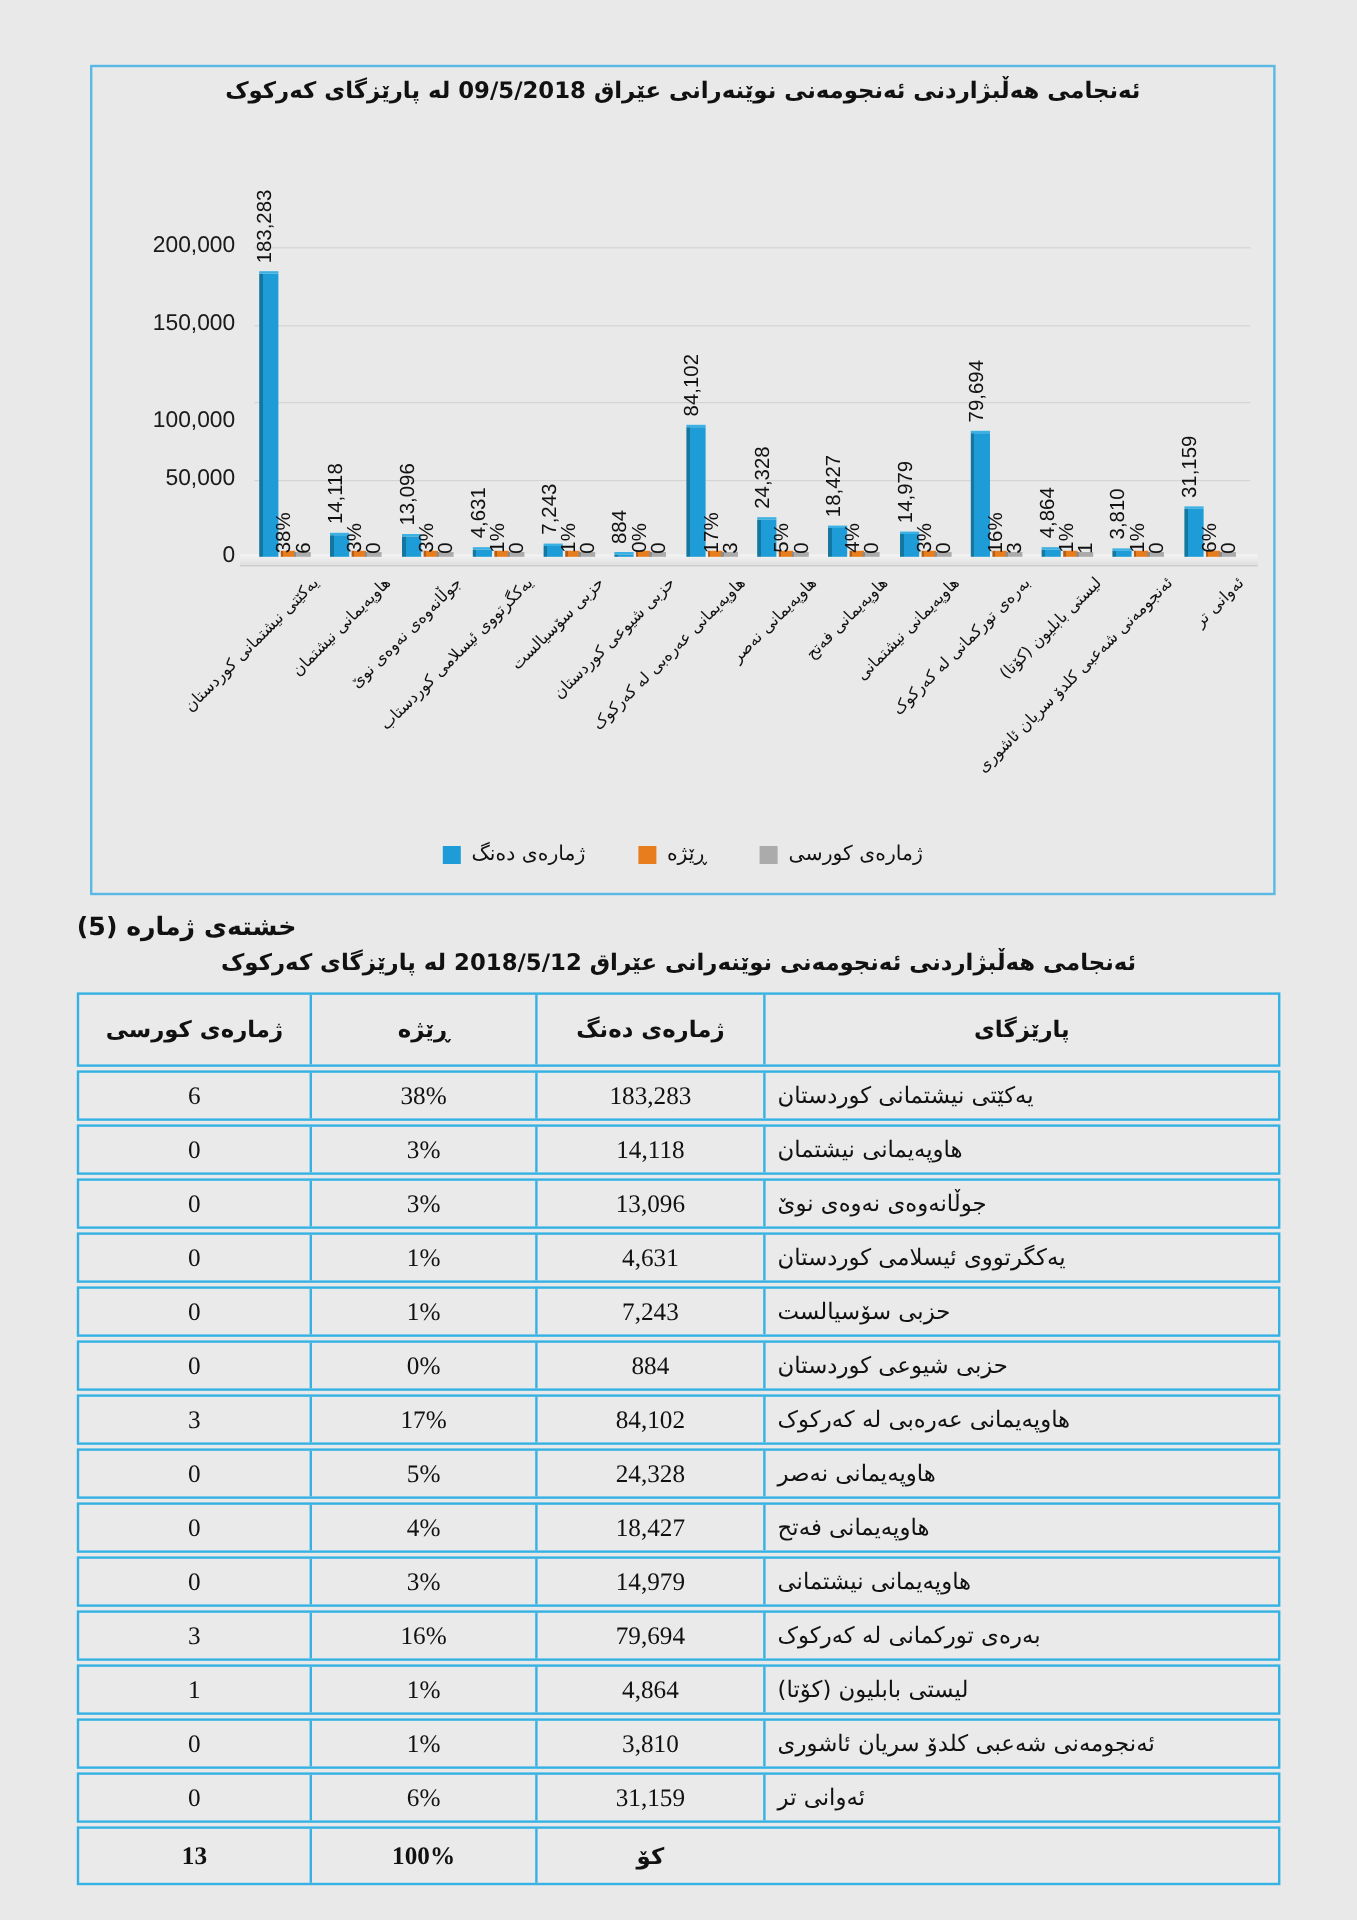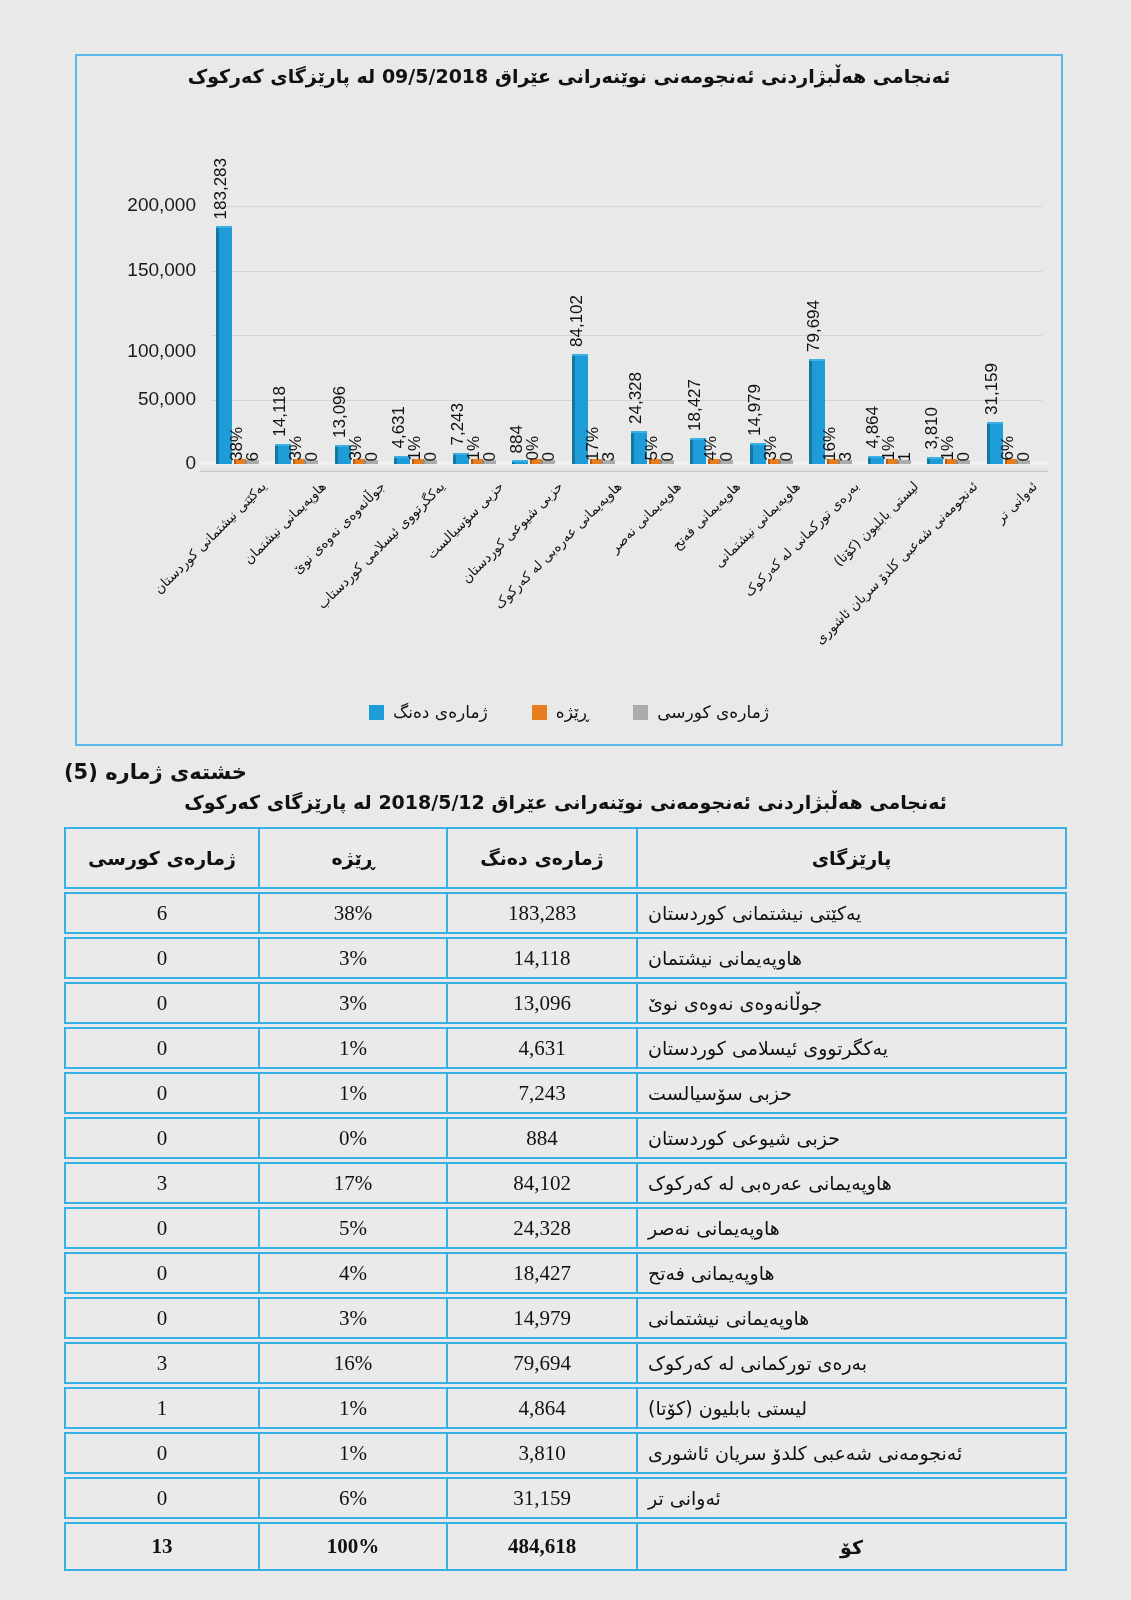--- a/index.html
+++ b/index.html
@@ -335,17 +335,16 @@
       </div>
       <div class="t-row">
         <div class="t-cell num">0</div>
         <div class="t-cell num">6%</div>
         <div class="t-cell num">31,159</div>
         <div class="t-cell name">ئەوانی تر</div>
       </div>
       <div class="t-row total">
         <div class="t-cell num">13</div>
         <div class="t-cell num">100%</div>
-        <div class="t-cell num">484,618</div>
         <div class="t-cell name">کۆ</div>
       </div>
     </div>
 </div>
 
 </body></html>

